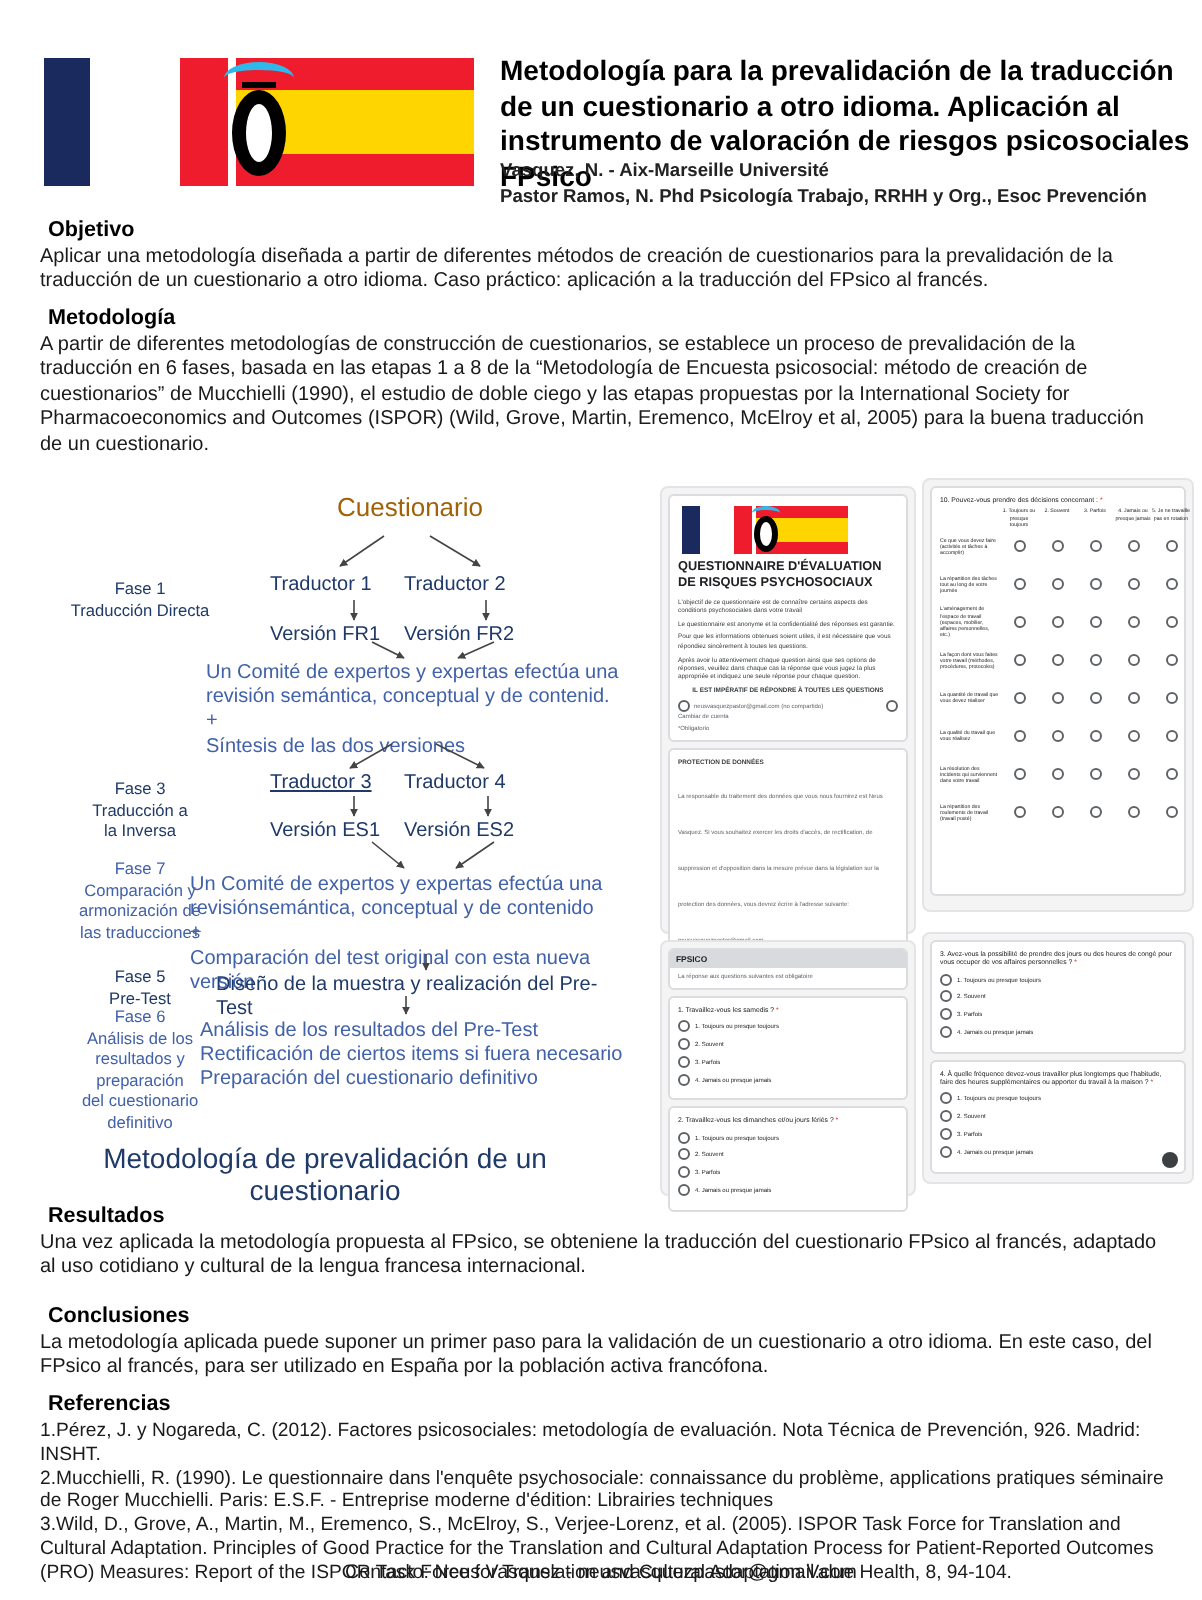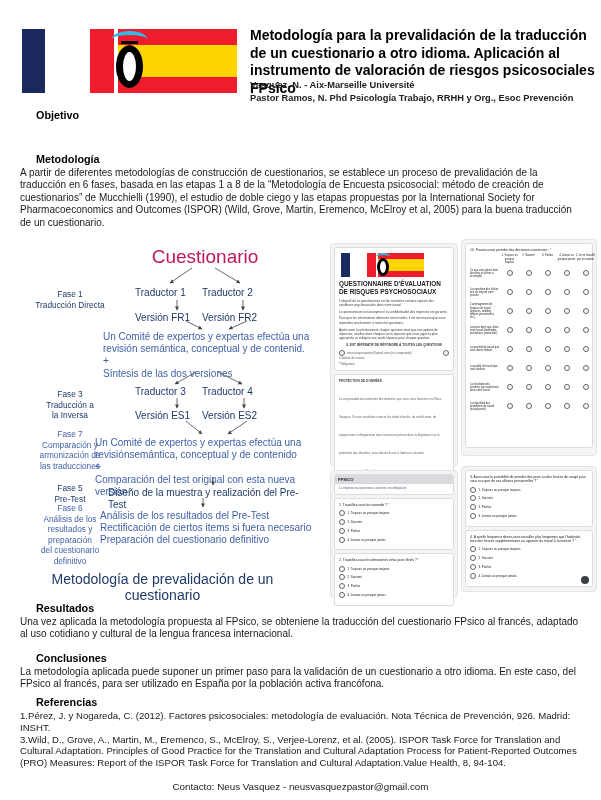--- a/index.html
+++ b/index.html
@@ -9,26 +9,26 @@
   
   .flag-navy{background:#1b2a5e;}
   .flag-red{background:#ef1c2e;}
   .flag-es{background:linear-gradient(180deg,#ef1c2e 0 25%,#ffd500 25% 75%,#ef1c2e 75% 100%);}
   .logo-o{border:7px solid #000;border-radius:50%;background:#fff;}
   .logo-arc{border-top:4px solid #2fb9ea;border-radius:50%;}
   .logo-bar{background:#000;}
   .page-title{font-size:14px;font-weight:bold;line-height:1.26;color:#000;}
   .authors{font-size:9.3px;line-height:1.35;color:#222;white-space:pre-line;font-weight:bold;}
   
-  .sec-h{font-size:10.8px;font-weight:bold;margin:0 0 2px 16px;color:#000;}
+  .sec-h{font-size:10.8px;font-weight:bold;margin:0 0 2px 4px;color:#000;}
   .sec-b{font-size:10px;line-height:1.24;margin:0;color:#1a1a1a;}
   .contact{font-size:9.8px;text-align:center;color:#1a1a1a;}
   .ref-item{font-size:9.6px;line-height:1.23;margin:0;}
   
-  .fc-title{font-size:19px;color:#be185d;text-align:center;}
+  .fc-title{font-size:13px;color:#a16207;text-align:center;}
   .fc-node{font-size:10px;color:#1f3a68;text-align:left;white-space:pre-line;line-height:1.22;}
   .fc-blue{color:#4161a8;}
   .phase{font-size:8.3px;text-align:center;white-space:pre-line;line-height:1.28;width:120px;left:10px;}
   .phase.navy{color:#1f3a68;} .phase.blue{color:#4161a8;}
   .fc-caption{font-size:14px;color:#1f3a68;text-align:center;}
   svg.arrows{position:absolute;left:0;top:0;pointer-events:none;}
   
   .shot{background:#f4f4f5;border:1px solid #e3e4e6;border-radius:4px;box-sizing:border-box;padding:3px;}
   .card{background:#fff;border:1px solid #dadce0;border-radius:3px;box-sizing:border-box;
         padding:4px;margin-bottom:3px;position:relative;}
@@ -72,20 +72,21 @@
     <div class="abs logo-bar" style="left:121px;top:41px;width:17px;height:2.5px;"></div>
     <div class="abs logo-o" style="left:116px;top:45px;width:13px;height:29px;"></div>
   </div>
 
   <div class="abs page-title" style="left:250px;top:27px;width:346px;">Metodología para la prevalidación de la traducción de un cuestionario a otro idioma. Aplicación al instrumento de valoración de riesgos psicosociales FPsico</div>
   <div class="abs authors" style="left:250px;top:79px;width:346px;">Vasquez, N. - Aix-Marseille Université
 Pastor Ramos, N. Phd Psicología Trabajo, RRHH y Org., Esoc Prevención</div>
 
   <div class="abs" style="left:20px;top:109px;width:563px;">
     <p class="sec-h">Objetivo</p>
+    <p class="sec-b">Aplicar una metodología diseñada a partir de diferentes métodos de creación de cuestionarios para la prevalidación de la traducción de un cuestionario a otro idioma. Caso práctico: aplicación a la traducción del FPsico al francés.</p>
   </div>
   <div class="abs" style="left:20px;top:153px;width:563px;">
     <p class="sec-h">Metodología</p>
     <p class="sec-b">A partir de diferentes metodologías de construcción de cuestionarios, se establece un proceso de prevalidación de la traducción en 6 fases, basada en las etapas 1 a 8  de la “Metodología de Encuesta psicosocial: método de creación de cuestionarios” de Mucchielli (1990), el estudio de doble ciego y las etapas propuestas por la International Society for Pharmacoeconomics and Outcomes (ISPOR) (Wild, Grove, Martin, Eremenco, McElroy et al, 2005) para la buena traducción de un cuestionario.</p>
   </div>
 
   <div class="abs fc-title" style="left:130px;top:246px;width:150px;">Cuestionario</div>
 
   <div class="abs phase navy" style="top:289px;">Fase 1
 Traducción Directa</div>
@@ -106,21 +107,21 @@
 definitivo</div>
 
   <div class="abs fc-node" style="left:135px;top:287px;width:85px;">Traductor 1</div>
   <div class="abs fc-node" style="left:202px;top:287px;width:85px;">Traductor 2</div>
   <div class="abs fc-node" style="left:135px;top:312px;width:85px;">Versión FR1</div>
   <div class="abs fc-node" style="left:202px;top:312px;width:85px;">Versión FR2</div>
   <div class="abs fc-node fc-blue" style="left:103px;top:331px;width:208px;">Un Comité de expertos y expertas efectúa una
 revisión semántica, conceptual y de contenid.
 +
 Síntesis de las dos versiones</div>
-  <div class="abs fc-node" style="left:135px;top:386px;width:85px;">Traductor 3</div>
+  <div class="abs fc-node" style="left:135px;top:386px;width:85px;text-decoration:underline;">Traductor 3</div>
   <div class="abs fc-node" style="left:202px;top:386px;width:85px;">Traductor 4</div>
   <div class="abs fc-node" style="left:135px;top:410px;width:85px;">Versión ES1</div>
   <div class="abs fc-node" style="left:202px;top:410px;width:85px;">Versión ES2</div>
   <div class="abs fc-node fc-blue" style="left:95px;top:437px;width:225px;">Un Comité de expertos y expertas efectúa una
 revisiónsemántica, conceptual y de contenido
 +
 Comparación del test original con esta nueva versión</div>
   <div class="abs fc-node" style="left:108px;top:487px;width:208px;">Diseño de la muestra y realización del Pre-Test</div>
   <div class="abs fc-node fc-blue" style="left:100px;top:510px;width:215px;">Análisis de los resultados del Pre-Test
 Rectificación de ciertos items si fuera necesario
@@ -473,17 +474,18 @@
     <p class="sec-h">Conclusiones</p>
     <p class="sec-b">La metodología aplicada puede suponer un primer paso para la validación de un cuestionario a otro idioma. En este caso, del FPsico al francés, para ser utilizado en España por la población activa francófona.</p>
   </div>
   <div class="abs" style="left:20px;top:602px;width:563px;">
     <p class="sec-h">Resultados</p>
     <p class="sec-b">Una vez aplicada la metodología propuesta al FPsico, se obteniene la traducción del cuestionario FPsico al francés, adaptado al uso cotidiano y cultural de la lengua francesa internacional.</p>
   </div>
   <div class="abs" style="left:20px;top:696px;width:563px;">
     <p class="sec-h">Referencias</p>
     <p class="ref-item">1.Pérez, J. y Nogareda, C. (2012). Factores psicosociales: metodología de evaluación. Nota Técnica de Prevención, 926. Madrid: INSHT.</p>
+    <p class="ref-item">2.Mucchielli, R. (1990). Le questionnaire dans l'enquête psychosociale: connaissance du problème, applications pratiques séminaire de Roger Mucchielli. Paris: E.S.F. - Entreprise moderne d'édition: Librairies techniques</p>
     <p class="ref-item">3.Wild, D., Grove, A., Martin, M., Eremenco, S., McElroy, S., Verjee-Lorenz, et al. (2005). ISPOR Task Force for Translation and Cultural Adaptation. Principles of Good Practice for the Translation and Cultural Adaptation Process for Patient-Reported Outcomes (PRO) Measures: Report of the ISPOR Task Force for Translation and Cultural Adaptation.Value Health, 8, 94-104.</p>
   </div>
   <div class="abs contact" style="left:0;top:781px;width:601px;">Contacto: Neus Vasquez - neusvasquezpastor@gmail.com</div>
 
 </div>
 
 </body></html>

